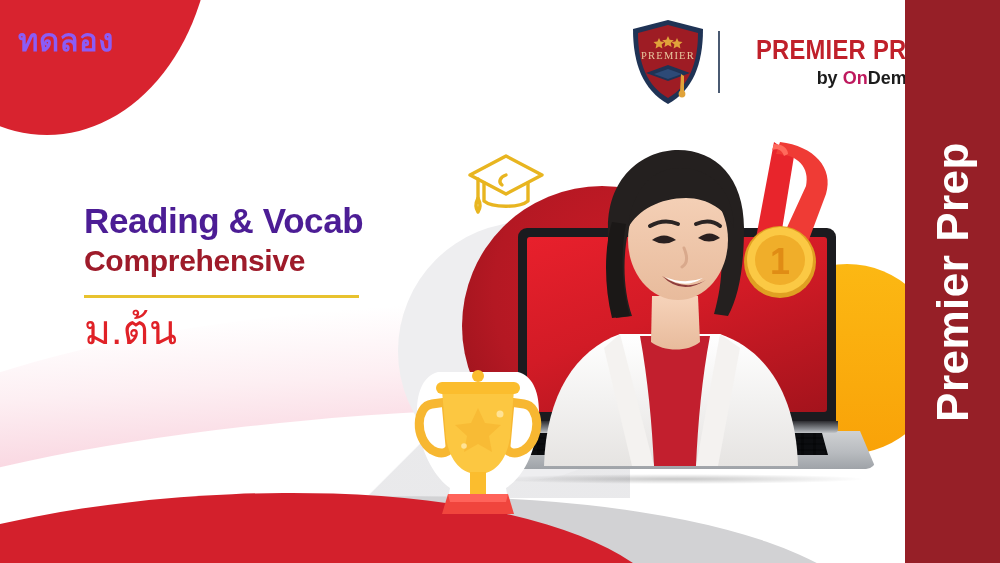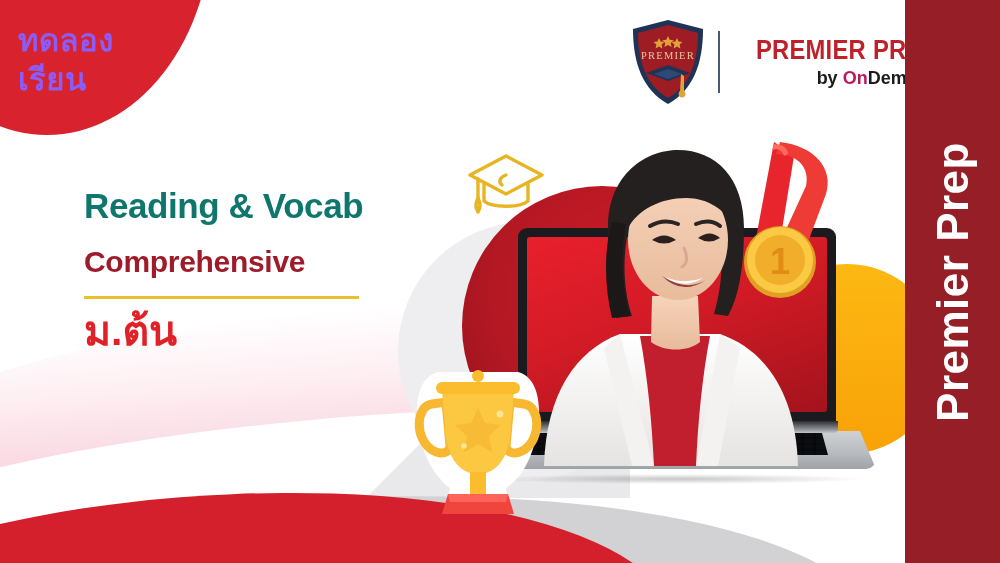--- a/index.html
+++ b/index.html
@@ -106,43 +106,44 @@
   
   .headline {
     position: absolute;
     left: 84px;
     top: 186px;
     width: 420px;
   }
   .hl-main {
     font-size: 35px;
     font-weight: 700;
-    color: #0f766e;
+    color: #4c1d95;
     letter-spacing: -.4px;
     line-height: 1.12;
     white-space: nowrap;
+    margin-top: 15px;
   }
   .hl-sub {
     font-size: 30px;
     font-weight: 700;
     color: #9e1b2a;
     letter-spacing: -.3px;
     line-height: 1.25;
-    margin-top: 18px;
+    margin-top: 2px;
     white-space: nowrap;
   }
   .hl-rule {
     width: 275px;
     height: 3px;
     background: #e8c22e;
     margin: 15px 0 10px 0;
   }
   .hl-level {
     font-size: 41px;
-    font-weight: 700;
+    font-weight: 400;
     color: #e02127;
     line-height: 1.1;
   }
 
   
   .logo-wrap {
     position: absolute;
     left: 629px;
     top: 18px;
     display: flex;
@@ -381,21 +382,20 @@
     <path d="M46 142 L106 142 L112 162 L40 162 Z" fill="#f0453d"></path>
     <path d="M46 142 L106 142 L104 150 L48 150 Z" fill="#ff635a"></path>
     <path d="M76 56 l7 15 16 2 -12 11 3 16 -14 -8 -14 8 3 -16 -12 -11 16 -2 Z" fill="#f7b731" opacity=".75"></path>
     <circle cx="98" cy="62" r="3.5" fill="#ffe6a0" opacity=".9"></circle>
     <circle cx="62" cy="94" r="2.8" fill="#ffe6a0" opacity=".9"></circle>
   </svg>
 
   <div class="badge-corner"></div>
   <div class="badge-text">
     <span>ทดลอง</span>
-    <span class="l2">เรียน</span>
   </div>
 
   <div class="headline">
     <div class="hl-main">Reading &amp; Vocab</div>
     <div class="hl-sub">Comprehensive</div>
     <div class="hl-rule"></div>
     <div class="hl-level">ม.ต้น</div>
   </div>
 
   <div class="logo-wrap">

